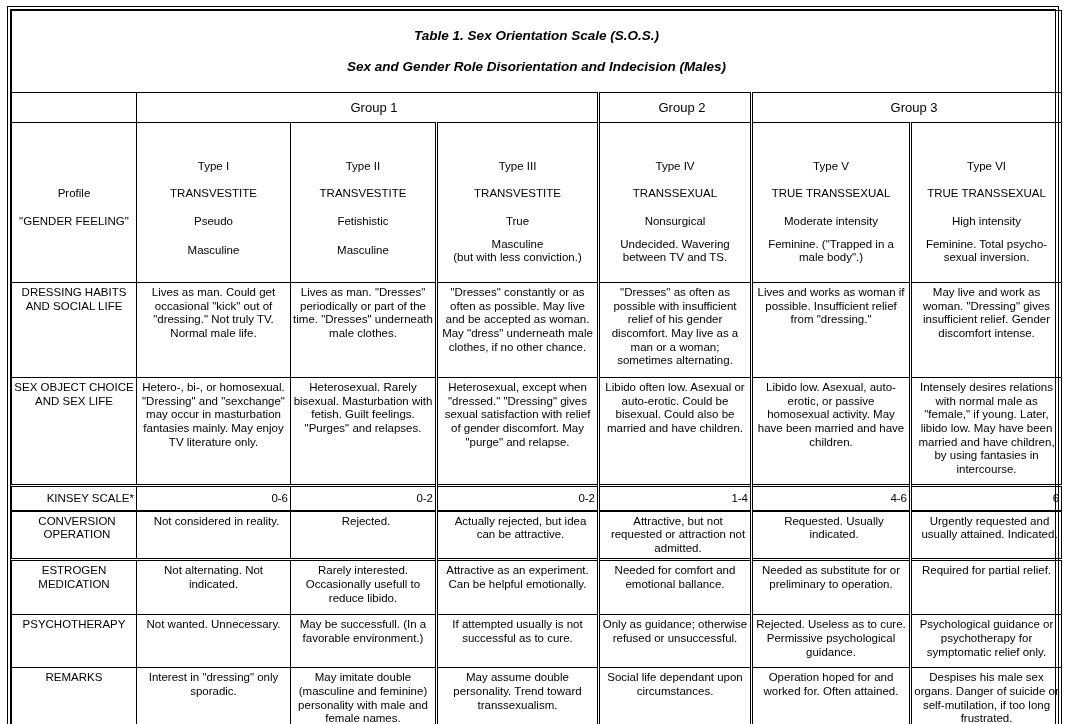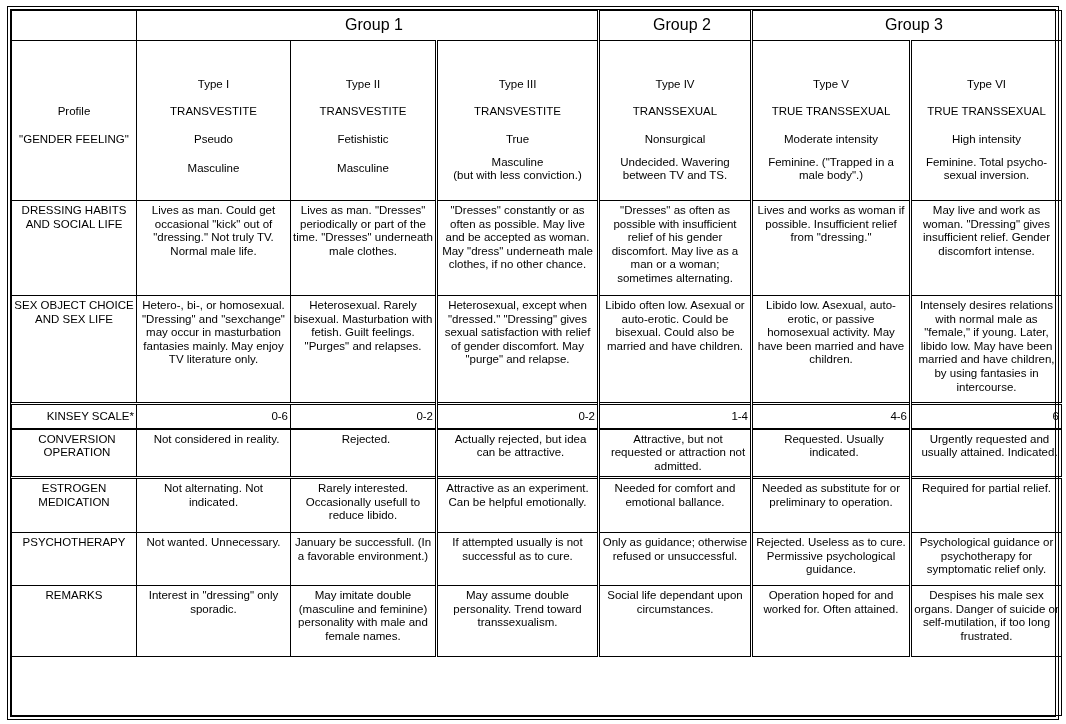--- a/index.html
+++ b/index.html
@@ -6,21 +6,21 @@
   body{width:1066px;height:724px;color:#000;font-family:"Liberation Sans","DejaVu Sans",sans-serif;}
   .wrap{margin:6px 7px;border:4px double #000;}
   table{border-collapse:collapse;table-layout:fixed;width:1048px;}
   td{border:1px solid #000;font-size:11.5px;line-height:1.18;text-align:center;vertical-align:top;
      padding:3px 2px;white-space:pre-line;overflow:hidden;word-wrap:break-word;}
   col.c-lbl{width:125px;} col.c1{width:154px;} col.c2{width:146px;} col.c3{width:162px;}
   col.c4{width:153px;} col.c5{width:159px;} col.c6{width:151px;}
   .hv{border-left:3px double #000;}
   tr.r-title{height:40px;} tr.r-title td{vertical-align:middle;padding:2px;}
   .title-line{font-weight:bold;font-style:italic;font-size:13.5px;line-height:1.35;}
-  tr.r-group{height:30px;} tr.r-group td{vertical-align:middle;font-size:16px;padding-left:16px;}
+  tr.r-group{height:30px;} tr.r-group td{vertical-align:middle;font-size:13px;padding-left:16px;}
   tr.r-profile{height:116px;} tr.r-profile td{padding:0;}
   .pgrid{display:grid;grid-template-rows:25px 28px 28px auto;height:112px;align-items:center;
          justify-items:center;padding:2px;margin-top:16px;}
   .pgrid div{white-space:pre-line;}
   tr.r-dressing{height:95px;} tr.r-sexobj{height:108px;}
   tr.r-kinsey{height:25px;} tr.r-kinsey td{border-top:3px double #000;vertical-align:middle;padding:2px;text-align:right;}
   tr.r-conversion{height:49px;} tr.r-conversion td{border-top:2px solid #000;padding-left:8px;}
   tr.r-estrogen{height:55px;} tr.r-estrogen td{border-top:3px double #000;}
   tr.r-psycho{height:53px;margin-top:27px;} tr.r-remarks{height:71px;}
   tr.r-foot{height:42px;} tr.r-foot td{text-align:left;font-size:12px;line-height:1.45;padding:3px 5px;}
@@ -34,20 +34,26 @@
     <col class="c-lbl">
         <col class="c1">
         <col class="c2">
         <col class="c3">
         <col class="c4">
         <col class="c5">
         <col class="c6">
   </colgroup>
 
   <tbody>
+        <tr class="r-title">
+    <td colspan="7">
+      <div class="title-line">Table 1. Sex Orientation Scale (S.O.S.)</div>
+      <div class="title-line">Sex and Gender Role Disorientation and Indecision (Males)</div>
+    </td>
+  </tr>
 
   <tr class="r-group">
     <td></td>
     <td colspan="3">Group 1</td>
     <td class="hv">Group 2</td>
     <td colspan="2" class="hv">Group 3</td>
   </tr>
 
   <tr class="r-profile">
     <td>
@@ -156,21 +162,21 @@
     <td>Rarely interested. Occasionally usefull to reduce libido.</td>
     <td class="hv">Attractive as an experiment. Can be helpful emotionally.</td>
     <td class="hv">Needed for comfort and emotional ballance.</td>
     <td class="hv">Needed as substitute for or preliminary to operation.</td>
     <td class="hv">Required for partial relief.</td>
   </tr>
 
   <tr class="r-psycho">
     <td>PSYCHOTHERAPY</td>
     <td>Not wanted. Unnecessary.</td>
-    <td>January be successfull. (In a favorable environment.)</td>
+    <td>May be successfull. (In a favorable environment.)</td>
     <td class="hv">If attempted usually is not successful as to cure.</td>
     <td class="hv">Only as guidance; otherwise refused or unsuccessful.</td>
     <td class="hv">Rejected. Useless as to cure. Permissive psychological guidance.</td>
     <td class="hv">Psychological guidance or psychotherapy for symptomatic relief only.</td>
   </tr>
 
   <tr class="r-remarks">
     <td>REMARKS</td>
     <td>Interest in "dressing" only sporadic.</td>
     <td>May imitate double (masculine and feminine) personality with male and female names.</td>

